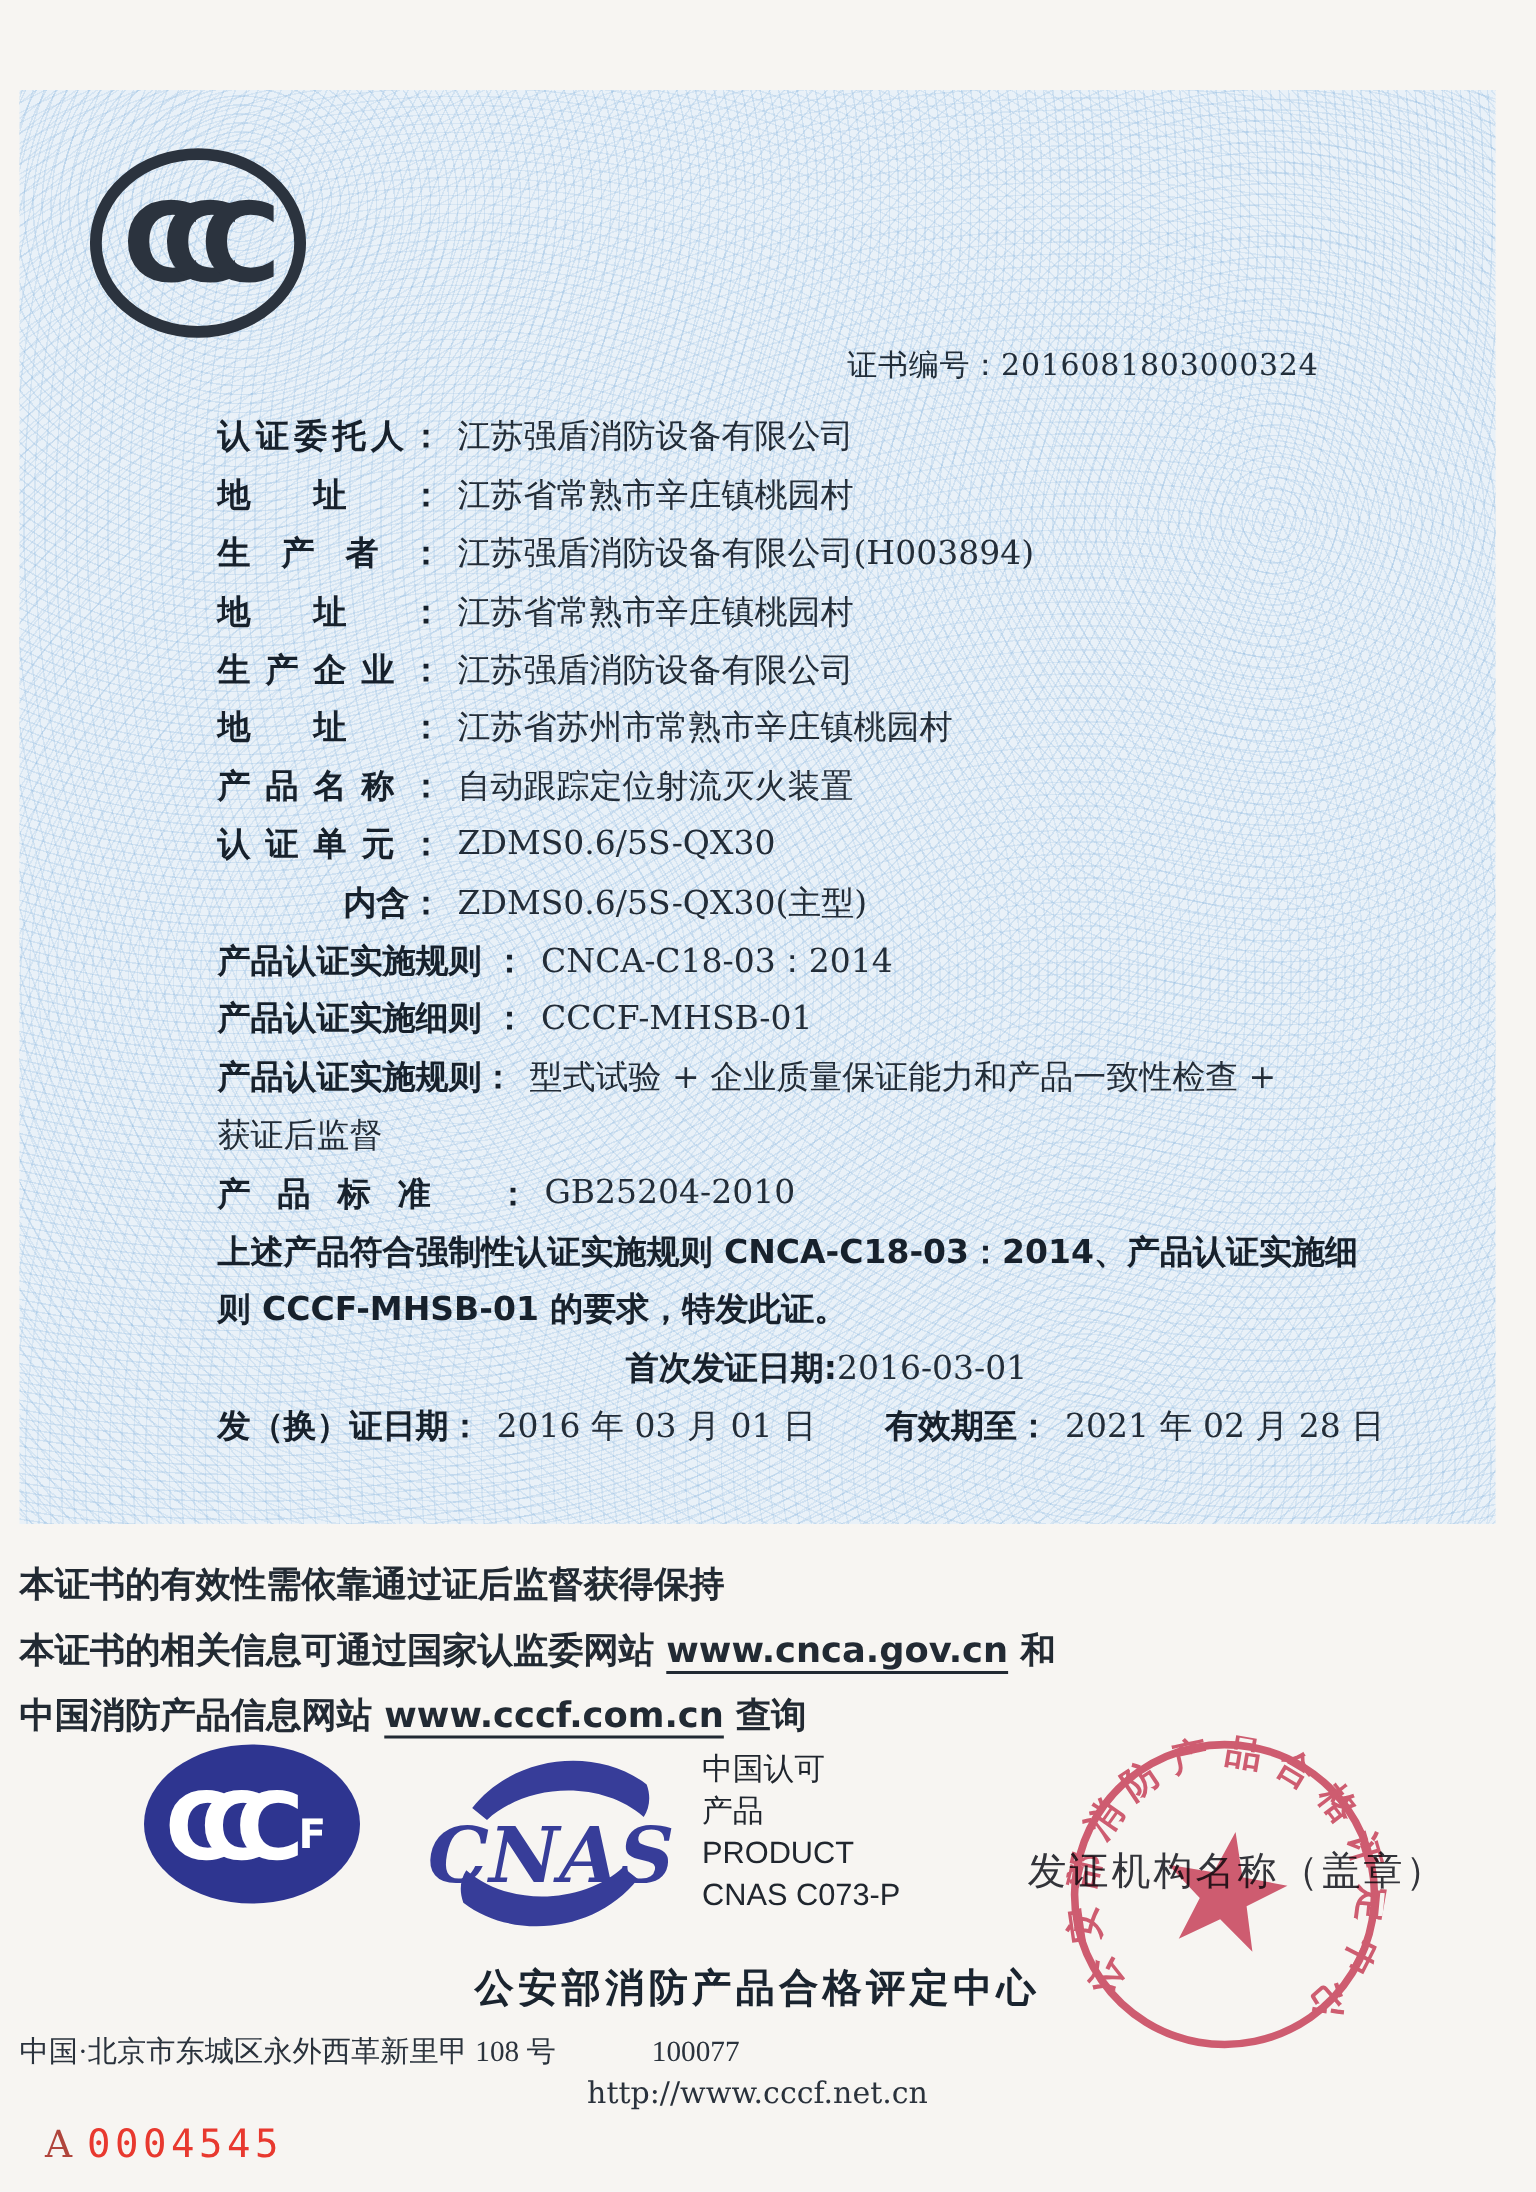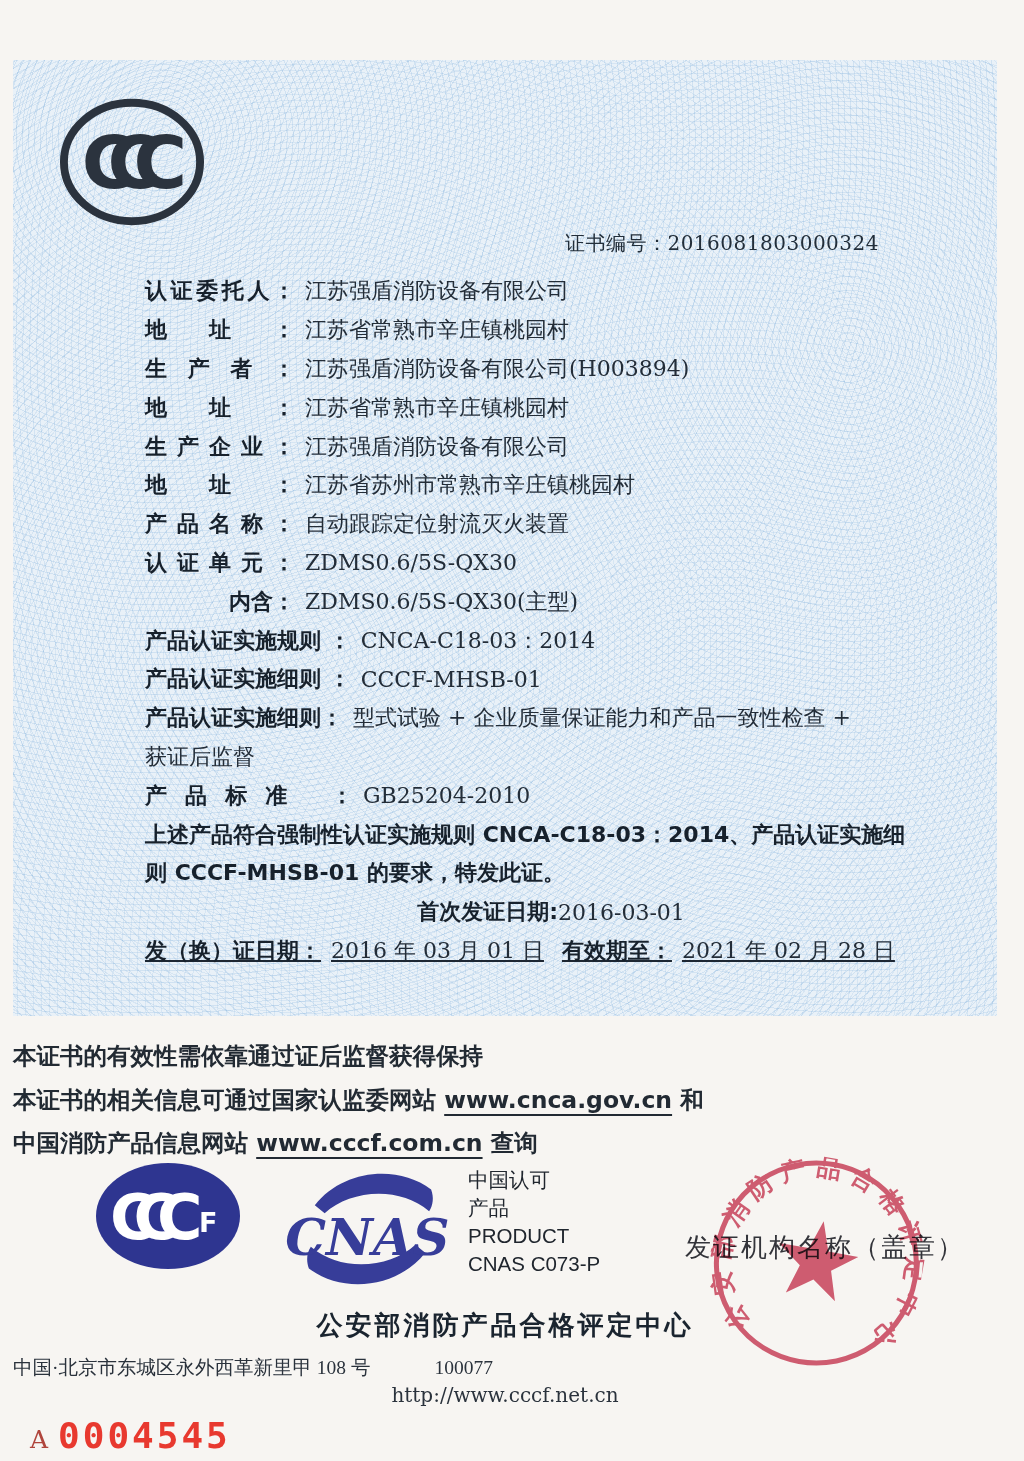--- a/index.html
+++ b/index.html
@@ -25,21 +25,21 @@
   .fields{position:absolute;left:132px;top:212px;width:812px;}
   .frow{height:38.8px;display:flex;align-items:center;font-size:22px;white-space:nowrap;}
   .flabel{font-weight:bold;white-space:pre;color:#17212c;flex:0 0 auto;}
   .flabel:empty{display:none;}
   .flabel.j{display:inline-block;width:150px;text-align:justify;text-align-last:justify;}
   .flabel.r{display:inline-block;width:150px;text-align:right;}
   .flabel.w{display:inline-block;width:208px;text-align:justify;text-align-last:justify;}
   .fvalue{font-family:"DejaVu Serif",serif;color:#232d38;margin-left:10px;flex:0 0 auto;}
   .frow.stmt{font-weight:600;color:#17212c;}
   .frow.center{justify-content:center;}
-  .frow.issue{gap:18px;text-decoration:underline;}
+  .frow.issue{gap:46px;}
   .pair{display:flex;align-items:center;}
   .notes{position:absolute;left:0;top:975px;width:100%;text-align:left;
          font-size:23.5px;font-weight:600;color:#222a33;line-height:43.5px;}
   .notes .u{text-decoration:underline;text-underline-offset:6px;text-decoration-thickness:1.5px;}
   .logo-cccf{position:absolute;left:80px;top:1100px;}
   .logo-cnas{position:absolute;left:268px;top:1102px;}
   .acc-lines{position:absolute;left:455px;top:1106px;font-size:20.5px;line-height:28px;color:#20262e;
              font-family:"Liberation Sans",sans-serif;}
   .issuer{position:absolute;left:672px;top:1170px;font-size:26px;letter-spacing:2px;
           font-family:"DejaVu Serif",serif;color:#33343a;white-space:nowrap;}
@@ -47,21 +47,21 @@
          transform:rotate(10deg);}
   .org{position:absolute;left:0;top:1248px;width:100%;text-align:center;
        font-size:26px;font-weight:bold;letter-spacing:3px;color:#1a242f;}
   .addr{position:absolute;left:0;top:1294px;width:100%;text-align:left;font-size:19.5px;
         font-family:Liberation Serif, serif;color:#2a323c;}
   .addr .gap{display:inline-block;width:64px;}
   .site{position:absolute;left:0;top:1323px;width:100%;text-align:center;font-size:20px;
         font-family:"DejaVu Serif",serif;color:#2a323c;}
   .serial{position:absolute;left:30px;top:1415px;display:flex;align-items:baseline;gap:10px;}
   .serial .a{font-family:"DejaVu Serif",serif;font-size:25px;color:#b0453c;}
-  .serial .num{font-family:"DejaVu Sans Mono",monospace;font-weight:bold;font-size:36px;
+  .serial .num{font-family:"DejaVu Sans Mono",monospace;font-weight:normal;font-size:26px;
                letter-spacing:3px;color:#e8392f;}
 </style>
 </head>
 <body>
 
 <div class="page">
   <div class="cert">
 
     <div class="hdr-logo">
       <svg width="148" height="132" viewBox="0 0 150 132">
@@ -110,21 +110,21 @@
       </div>
       <div class="frow">
         <span class="flabel">产品认证实施规则 ：</span>
         <span class="fvalue">CNCA-C18-03：2014</span>
       </div>
       <div class="frow">
         <span class="flabel">产品认证实施细则 ：</span>
         <span class="fvalue">CCCF-MHSB-01</span>
       </div>
       <div class="frow">
-        <span class="flabel">产品认证实施细则：</span>
+        <span class="flabel">产品认证实施规则：</span>
         <span class="fvalue">型式试验 + 企业质量保证能力和产品一致性检查 +</span>
       </div>
       <div class="frow">
 
         <span class="fvalue" style="margin-left:0;">获证后监督</span>
       </div>
       <div class="frow">
         <span class="flabel w">产品标准 ：</span>
         <span class="fvalue">GB25204-2010</span>
       </div>

